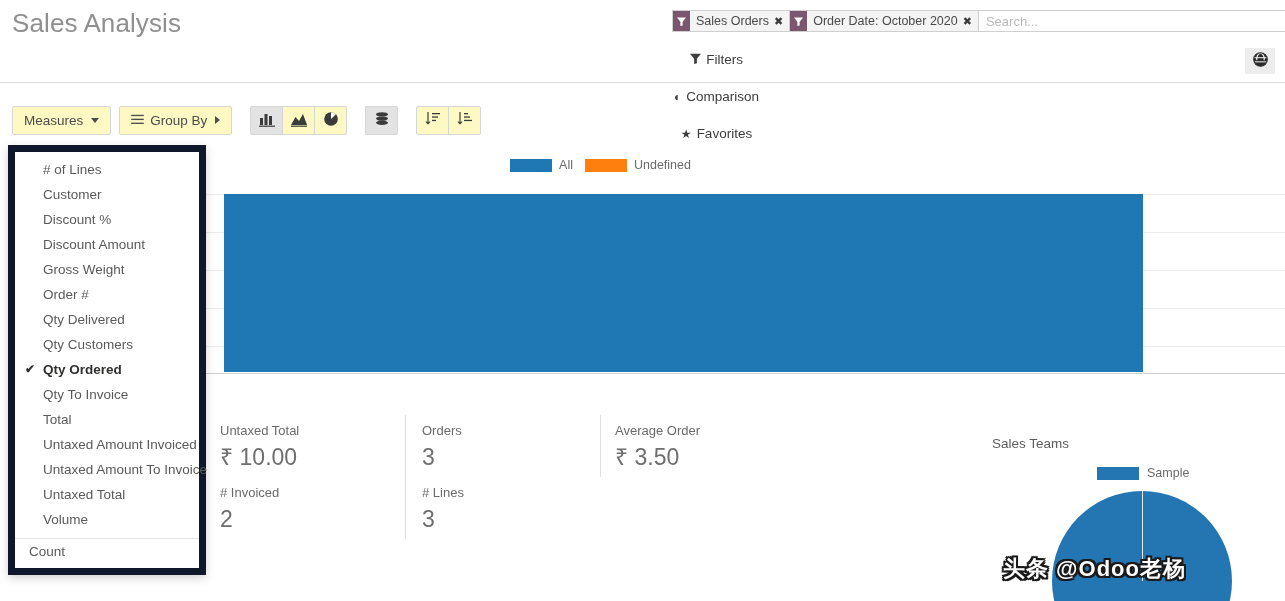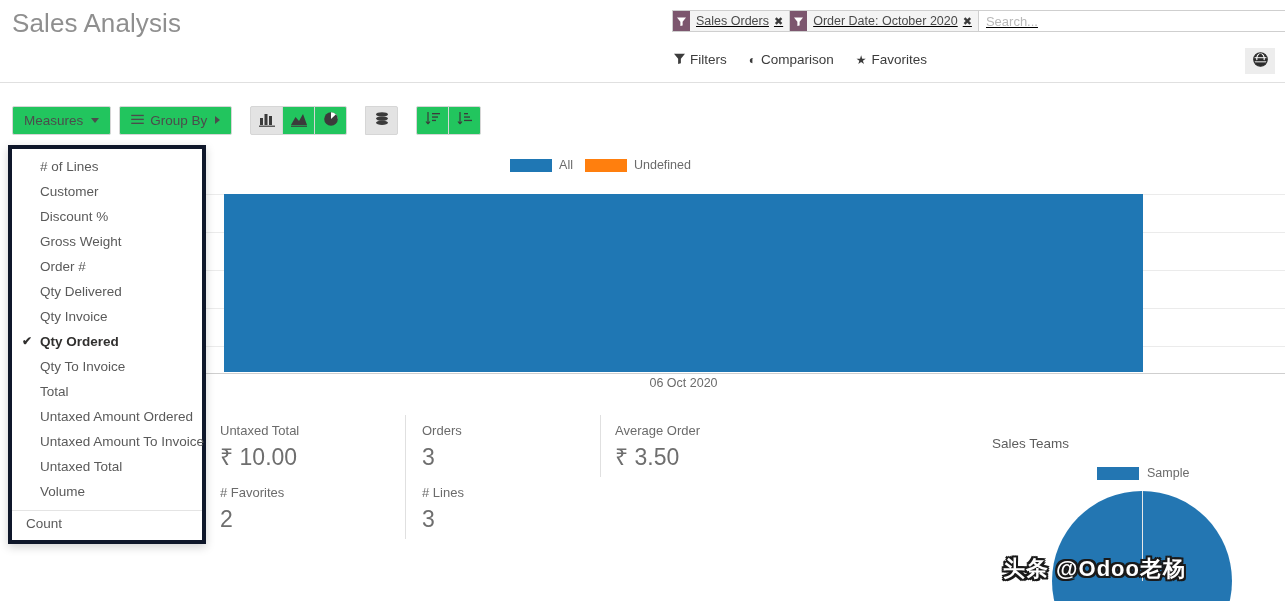--- a/index.html
+++ b/index.html
@@ -30,21 +30,20 @@
   .searchview {
     position: absolute;
     left: 672px; top: 10px;
     width: 613px;
     display: flex;
     align-items: center;
     border: 1px solid #cfcfcf;
     border-right: none;
     height: 22px;
     background: #fff;
-    text-decoration: underline;
   }
   .facet {
     display: flex;
     align-items: stretch;
     height: 20px;
     margin: 0;
     border-right: 1px solid #cfcfcf;
     background: #f4f4f4;
   }
   .facet-icon {
@@ -89,20 +88,21 @@
     position: relative;
     height: 39px;
     border-bottom: 1px solid #e0e0e0;
   }
   .filter-menus {
     position: absolute;
     left: 672px; top: 6px;
     display: flex;
     align-items: center;
     gap: 18px;
+    flex-direction: column;
   }
   .fmenu {
     display: flex;
     align-items: center;
     gap: 5px;
     font-size: 13.5px;
     color: #3c3c3c;
     cursor: pointer;
     padding: 2px 2px;
   }
@@ -126,21 +126,21 @@
     width: 100%;
     height: 50px;
     display: flex;
     align-items: center;
     padding-left: 12px;
     gap: 8px;
   }
   .btn {
     height: 29px;
     border: 1px solid #d6d6d6;
-    background: #22c55e;
+    background: #fef9c3;
     font-size: 13.5px;
     color: #4c4c4c;
     display: flex;
     align-items: center;
     gap: 6px;
     padding: 0 11px;
     cursor: pointer;
     font-family: "Liberation Sans", sans-serif;
     border-radius: 2px;
     white-space: nowrap;
@@ -165,21 +165,21 @@
   .btn-group .btn:last-child { border-radius:0 2px 2px 0;}
   .btn.active { background:#e3e3e3; }
   .iconbtn { width:33px; justify-content:center; padding:0 !important; }
 
   
   .dropdown {
     position: absolute;
     left: 8px; top: 145px;
     width: 198px;
     background: #fff;
-    border: 4px solid #0f172a;
+    border: 7px solid #0f172a;
     box-shadow: 0 3px 9px rgba(0,0,0,.18);
     padding: 5px 0 0 0;
     z-index: 50;
   }
   .ditem {
     font-size: 13.5px;
     color: #5a5a5a;
     padding: 4px 10px 4px 28px;
     position: relative;
     line-height: 17px;
@@ -444,31 +444,32 @@
           </svg>
         </span>
       </button>
     </div>
   </div>
 
   <div class="dropdown">
     <div class="ditem"><span># of Lines</span></div>
     <div class="ditem"><span>Customer</span></div>
     <div class="ditem"><span>Discount %</span></div>
+    <div class="ditem"><span>Discount Amount</span></div>
     <div class="ditem"><span>Gross Weight</span></div>
     <div class="ditem"><span>Order #</span></div>
     <div class="ditem"><span>Qty Delivered</span></div>
-    <div class="ditem"><span>Qty Invoice</span></div>
+    <div class="ditem"><span>Qty Customers</span></div>
     <div class="ditem selected">
       <span class="chk">✔</span>
       <span>Qty Ordered</span>
     </div>
     <div class="ditem"><span>Qty To Invoice</span></div>
     <div class="ditem"><span>Total</span></div>
-    <div class="ditem"><span>Untaxed Amount Ordered</span></div>
+    <div class="ditem"><span>Untaxed Amount Invoiced</span></div>
     <div class="ditem"><span>Untaxed Amount To Invoice</span></div>
     <div class="ditem"><span>Untaxed Total</span></div>
     <div class="ditem"><span>Volume</span></div>
     <div class="ddivider"></div>
     <div class="ditem dgroup-last"><span>Count</span></div>
   </div>
 
   <div class="chart-wrap">
 
     <div class="legend">
@@ -485,43 +486,40 @@
     <div class="plot">
       <div class="gridline" style="top:9px"></div>
       <div class="gridline" style="top:47px"></div>
       <div class="gridline" style="top:85px"></div>
       <div class="gridline" style="top:123px"></div>
       <div class="gridline" style="top:161px"></div>
       <div class="axisline" style="top:188px"></div>
       <div class="bar"></div>
     </div>
 
-    <div class="xlabel">
-      <span>06 Oct 2020</span>
-    </div>
   </div>
 
   <div class="tiles">
     <div class="tile-row">
       <div class="tile w1">
         <div class="tile-label">Untaxed Total</div>
         <div class="tile-value">₹ 10.00</div>
       </div>
       <div class="tile w2">
         <div class="tile-label">Orders</div>
         <div class="tile-value">3</div>
       </div>
       <div class="tile w3">
         <div class="tile-label">Average Order</div>
         <div class="tile-value">₹ 3.50</div>
       </div>
     </div>
     <div class="tile-row">
       <div class="tile w1">
-        <div class="tile-label"># Favorites</div>
+        <div class="tile-label"># Invoiced</div>
         <div class="tile-value">2</div>
       </div>
       <div class="tile w2">
         <div class="tile-label"># Lines</div>
         <div class="tile-value">3</div>
       </div>
     </div>
   </div>
 
   <div class="teams">

